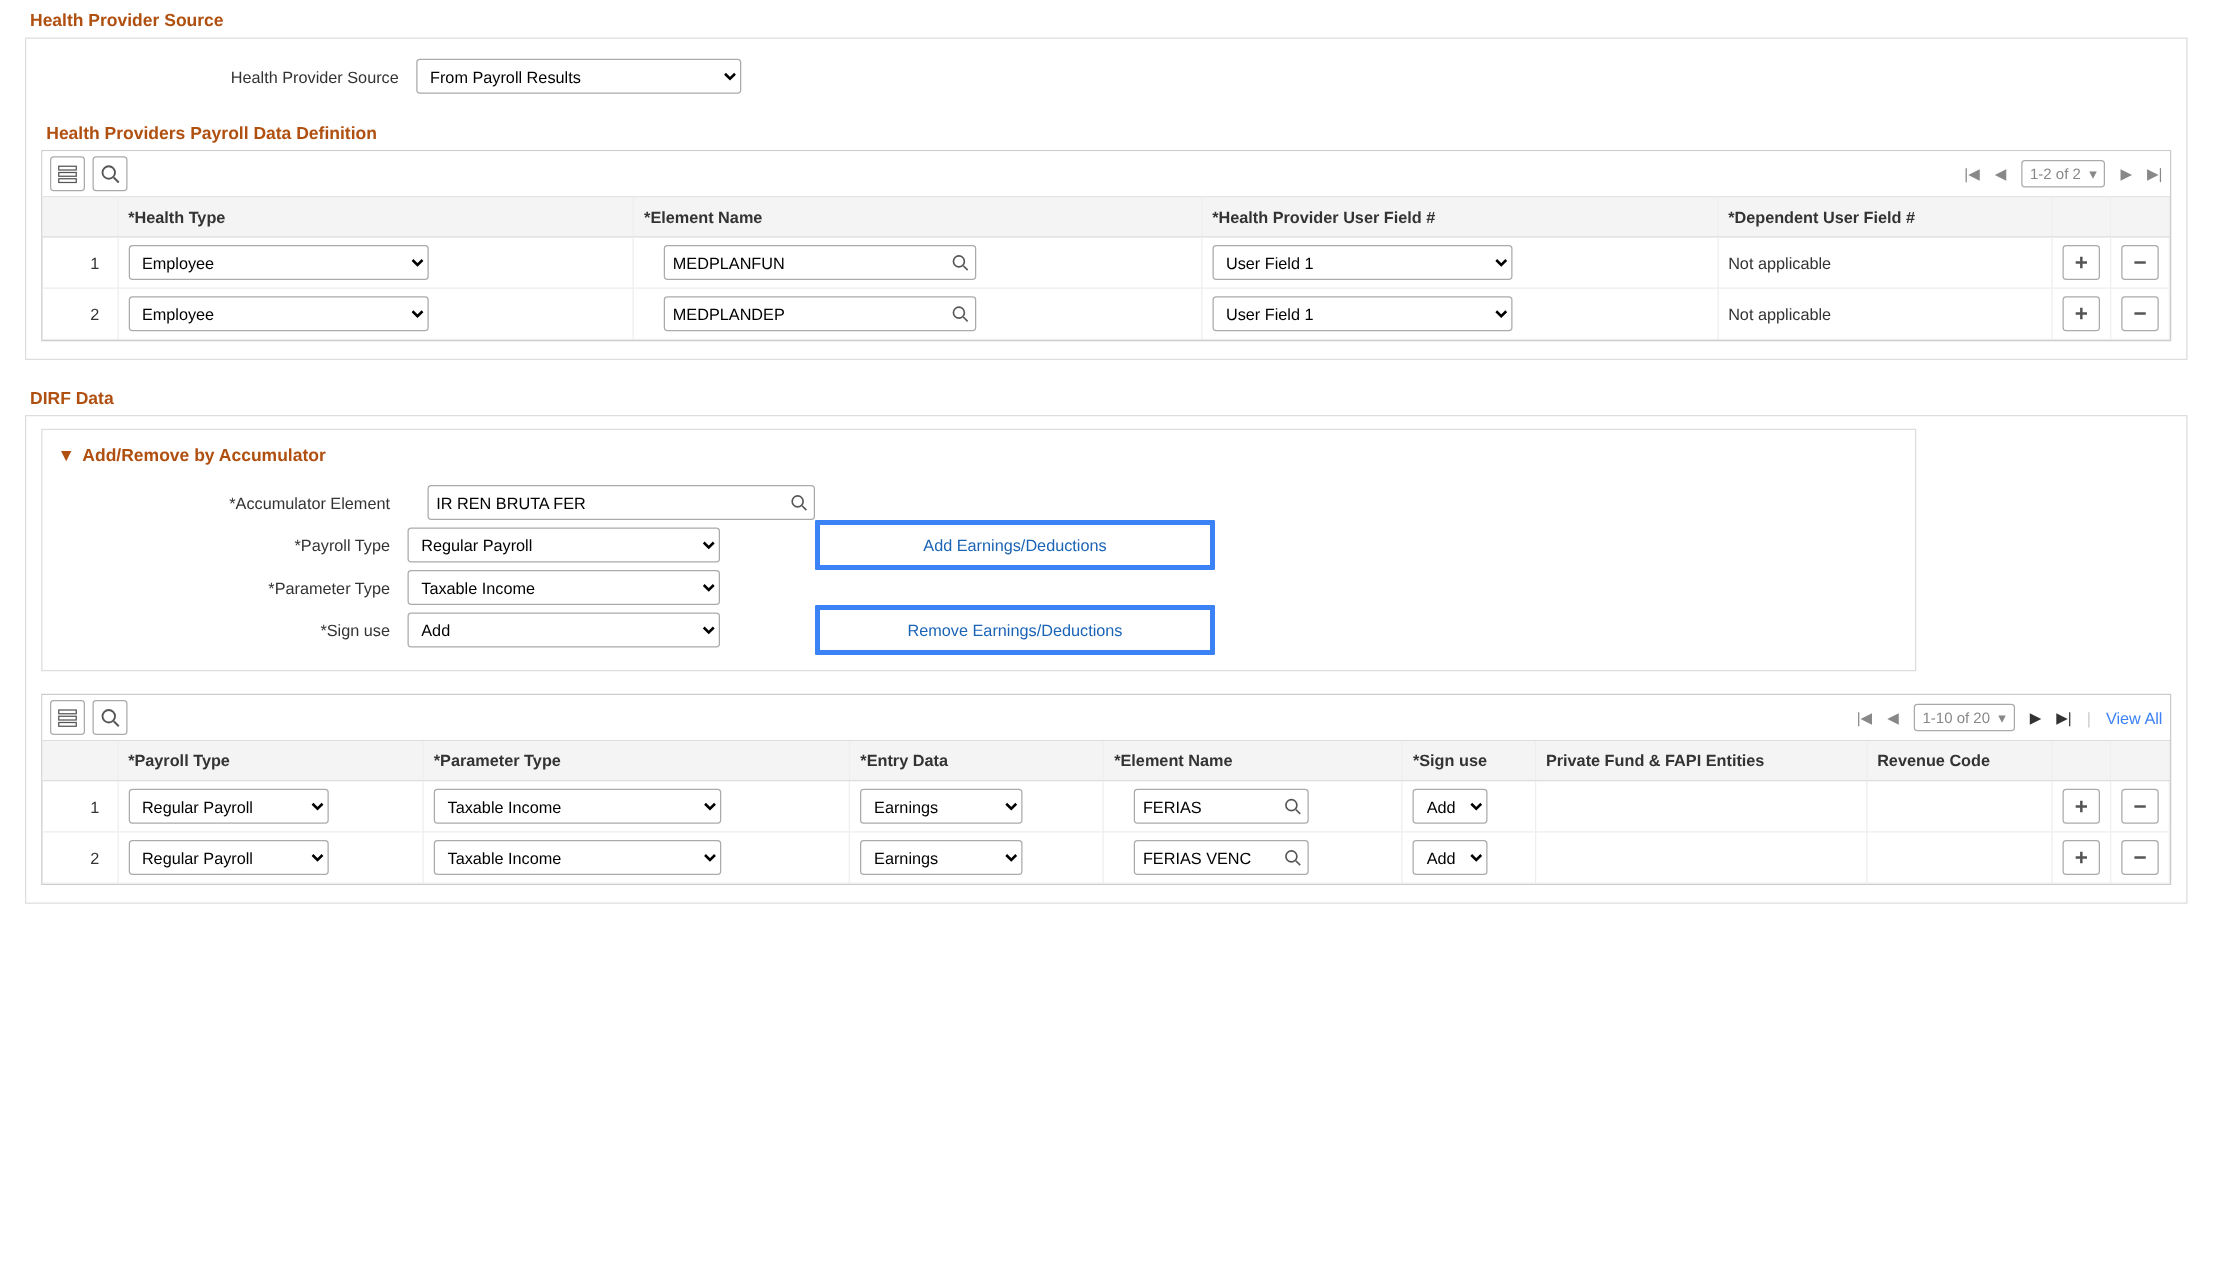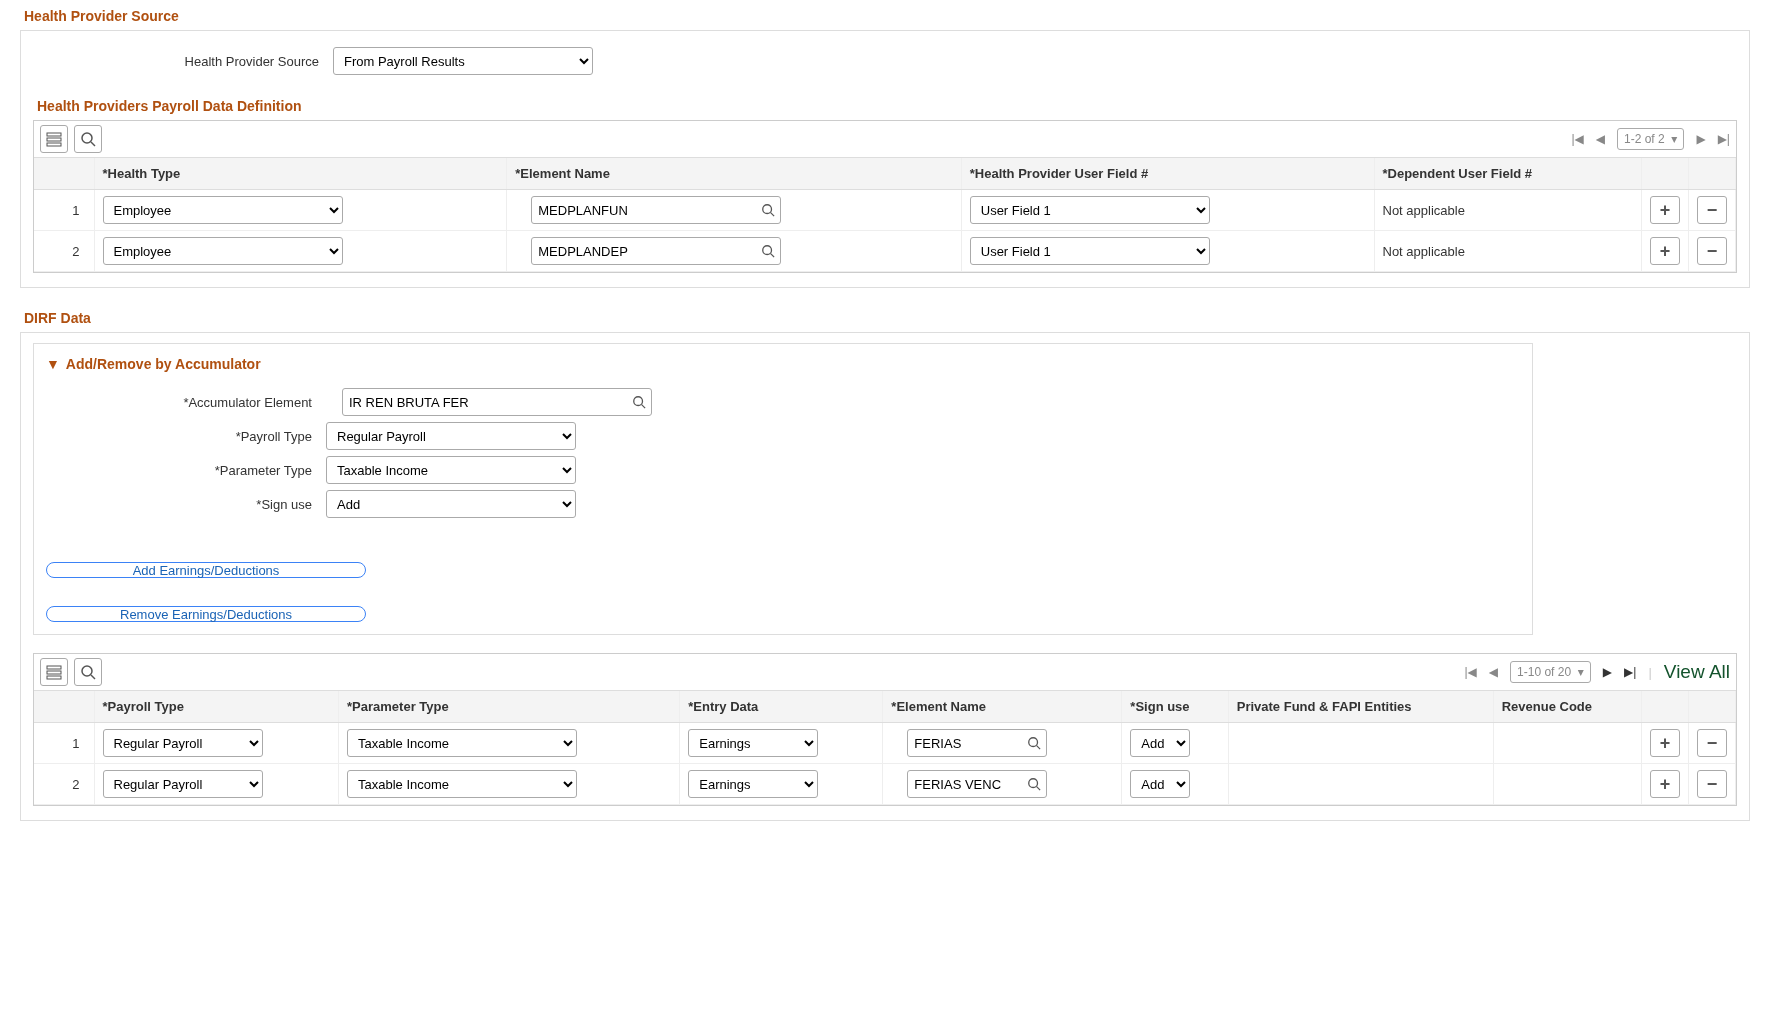--- a/index.html
+++ b/index.html
@@ -161,48 +161,46 @@
     font-weight: bold;
     font-size: 14px;
     margin-bottom: 10px;
     display: flex;
     align-items: center;
     gap: 6px;
     cursor: pointer;
   }
   .accum-grid {
     display: flex;
-    gap: 30px;
-    align-items: flex-start;
-    flex-direction: column;
+    align-items: flex-end;
   }
   .accum-left { flex: 0 0 auto; }
   .accum-right {
     display: flex;
     flex-direction: column;
     gap: 28px;
     padding-top: 8px;
   }
   .link-btn {
-    border: 1px solid #3b82f6;
-    border-radius: 13px;
+    border: 4px solid #3b82f6;
+    border-radius: 1px;
     background: #fff;
     width: 320px;
-    height: 16px;
+    height: 40px;
     display: flex;
     align-items: center;
     justify-content: center;
     color: #1a63b5;
     font-size: 13px;
     cursor: pointer;
   }
   .view-all {
-    color: #14532d;
-    cursor: pointer;
-    font-size: 19px;
+    color: #3b82f6;
+    cursor: pointer;
+    font-size: 13px;
   }
   .sep-pipe { color: #ccc; }
   svg { display: block; }
 </style>
 </head>
 <body>
 
 <div class="section-title">Health Provider Source</div>
 <div class="section-box">
   <div class="field-row">

